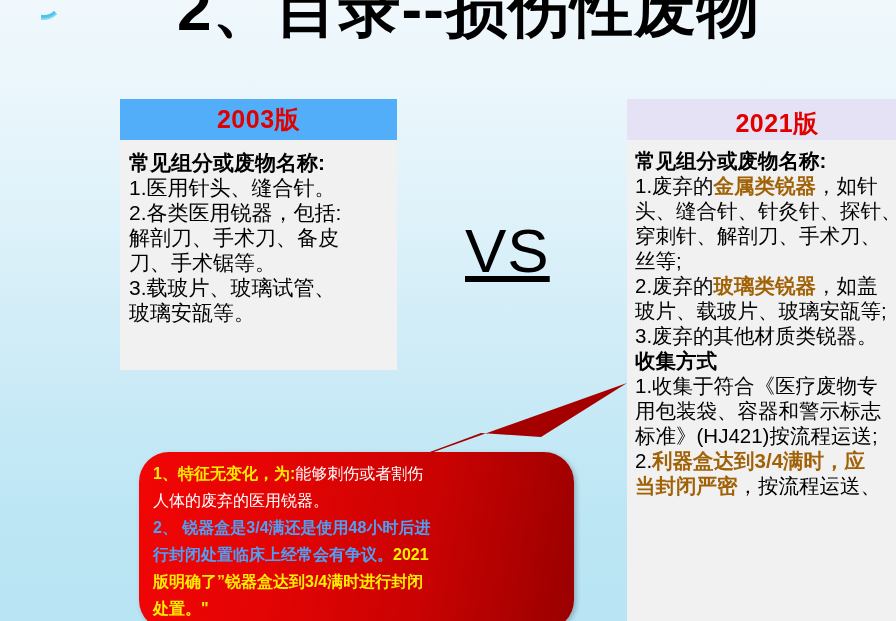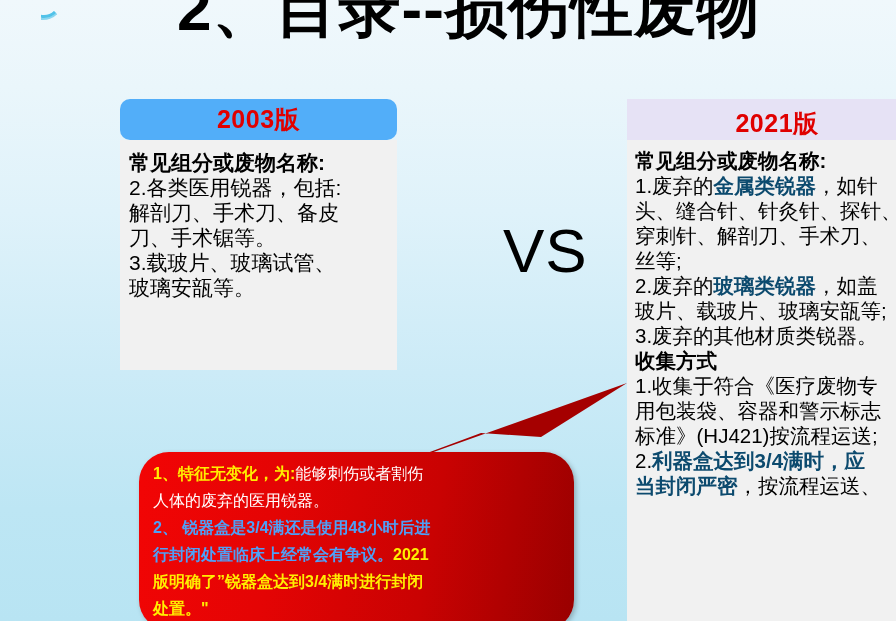--- a/index.html
+++ b/index.html
@@ -63,21 +63,20 @@
     left: 79px;
     top: 99px;
     width: 277px;
   }
   .panel-left .panel-head {
     background: #52aef9;
     height: 41px;
     display: flex;
     align-items: center;
     justify-content: center;
-    border-radius: 10px;
   }
   .panel-left .panel-head-label {
     color: #e00000;
     font-size: 25px;
     font-weight: bold;
     letter-spacing: .5px;
   }
   .panel-left .panel-body {
     background: #f1f1f1;
     padding: 10px 9px 14px 9px;
@@ -114,31 +113,32 @@
     font-size: 21px;
     line-height: 25px;
     color: #000;
     white-space: nowrap;
   }
   .panel-right .body-line {
     font-size: 20.5px;
     line-height: 25px;
   }
   .body-line.bold { font-weight: bold; }
-  .em-red { color: #0c4a6e; font-weight: bold; }
+  .em-red { color: #a16207; font-weight: bold; }
 
   
   .vs-label {
     position: absolute;
-    left: 462px;
+    left: 424px;
     top: 215px;
     font-size: 62px;
     color: #000;
     font-weight: normal;
     letter-spacing: 1px;
+    text-decoration: underline;
   }
 
   
   .arrow-svg {
     position: absolute;
     left: 300px;
     top: 355px;
     width: 300px;
     height: 150px;
     pointer-events: none;
@@ -177,20 +177,21 @@
   <div class="corner-arc second"></div>
 
   <div class="slide-title">2、目录--损伤性废物</div>
 
   <div class="panel-left">
     <div class="panel-head">
       <span class="panel-head-label">2003版</span>
     </div>
     <div class="panel-body" id="left-body">
         <div class="body-line bold">常见组分或废物名称:</div>
+        <div class="body-line">1.医用针头、缝合针。</div>
         <div class="body-line">2.各类医用锐器，包括:</div>
         <div class="body-line">解剖刀、手术刀、备皮</div>
         <div class="body-line">刀、手术锯等。</div>
         <div class="body-line">3.载玻片、玻璃试管、</div>
         <div class="body-line">玻璃安瓿等。</div>
       </div>
   </div>
 
   <div class="vs-label">VS</div>
 

